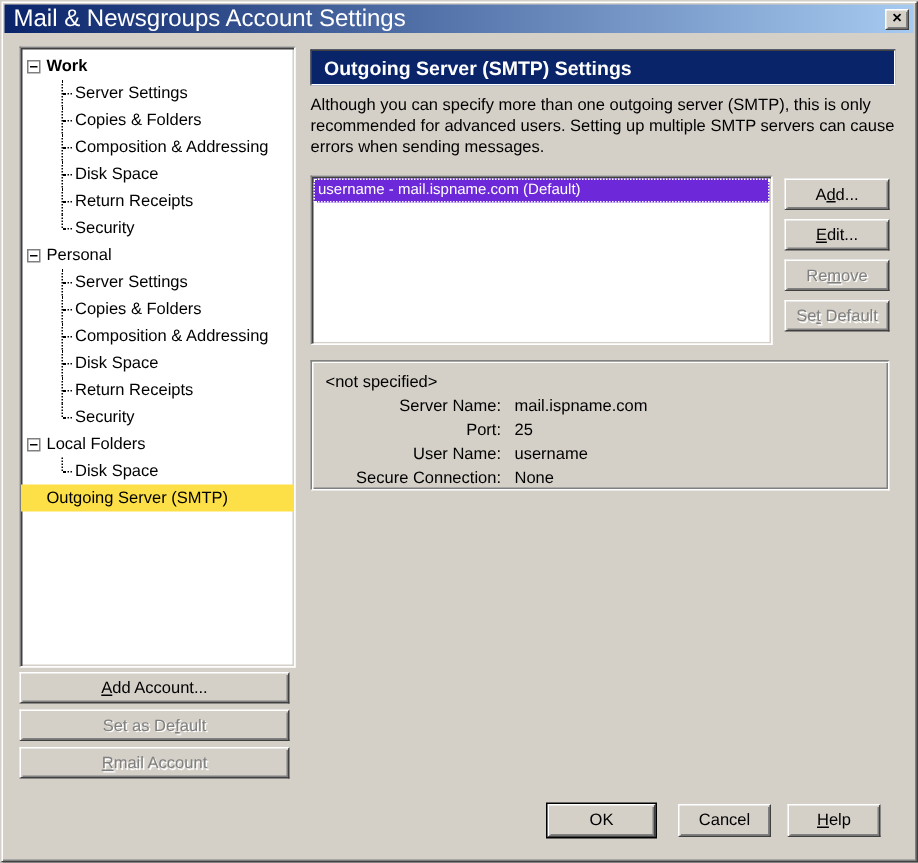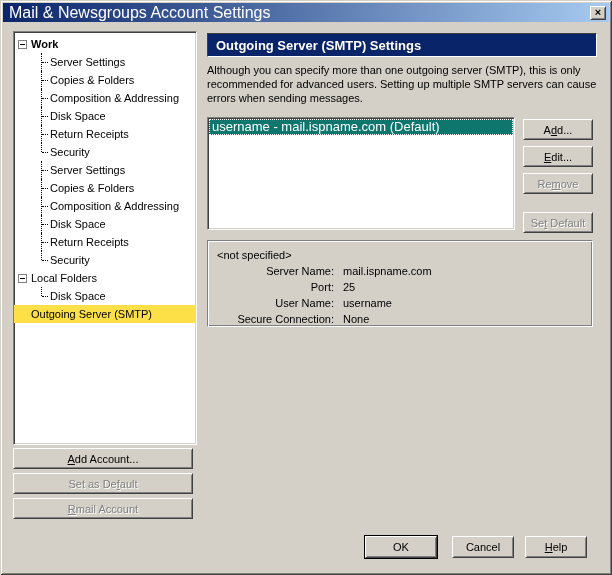--- a/index.html
+++ b/index.html
@@ -36,21 +36,21 @@
   .conn::after{content:"";position:absolute;left:1px;top:9px;width:6px;border-top:1px dotted #000;}
   .smtp-selected{background:#fde047;}
   .smtp-selected .tlabel{margin-left:17px;}
   
   .header{position:absolute;left:207px;top:33px;width:390px;height:24px;background:#0a246a;
     border:1px solid;border-color:#404040 #ffffff #ffffff #404040;
     display:flex;align-items:center;}
   .header span{color:#fff;font-weight:bold;font-size:13px;padding-left:8px;white-space:nowrap;}
   .para{position:absolute;left:207px;top:63px;width:394px;font-size:11px;line-height:14px;color:#000;}
   .listbox{position:absolute;left:207px;top:117px;width:308px;height:113px;padding:1px;}
-  .listitem{height:16px;background:#0f766e;color:#fff;font-size:13px;line-height:16px;padding-left:3px;
+  .listitem{height:16px;background:#6d28d9;color:#fff;font-size:10px;line-height:16px;padding-left:3px;
     outline:1px dotted #ffffff;outline-offset:-1px;white-space:nowrap;}
   .details{position:absolute;left:207px;top:240px;width:386px;height:87px;
     border:1px solid;border-color:#808080 #ffffff #ffffff #808080;
     box-shadow:inset 1px 1px 0 #ffffff,inset -1px -1px 0 #808080;padding-top:6px;}
   .drow{display:flex;height:16px;align-items:center;font-size:11px;color:#000;}
   .dlabel{width:126px;text-align:right;flex:none;white-space:nowrap;}
   .dvalue{margin-left:9px;white-space:nowrap;}
 </style>
 </head>
 <body>
@@ -86,20 +86,24 @@
     <div class="trow">
       <span class="conn"></span>
       <span class="tlabel">Return Receipts</span>
     </div>
     <div class="trow">
       <span class="conn last"></span>
       <span class="tlabel">Security</span>
     </div>
 
     <div class="trow">
+      <span class="expbox"></span>
+      <span class="tlabel">Personal</span>
+    </div>
+    <div class="trow">
       <span class="conn"></span>
       <span class="tlabel">Server Settings</span>
     </div>
     <div class="trow">
       <span class="conn"></span>
       <span class="tlabel">Copies &amp; Folders</span>
     </div>
     <div class="trow">
       <span class="conn"></span>
       <span class="tlabel">Composition &amp; Addressing</span>
@@ -153,21 +157,21 @@
 
   <button class="btn" style="left:523px;top:119px;width:70px;height:21px;">
     <span>A</span><span class="mn">d</span><span>d...</span>
   </button>
   <button class="btn" style="left:523px;top:146px;width:70px;height:21px;">
     <span></span><span class="mn">E</span><span>dit...</span>
   </button>
   <button class="btn disabled" style="left:523px;top:173px;width:70px;height:21px;">
     <span>Re</span><span class="mn">m</span><span>ove</span>
   </button>
-  <button class="btn disabled" style="left:523px;top:200px;width:70px;height:21px;margin-top:12px;">
+  <button class="btn disabled" style="left:523px;top:200px;width:70px;height:21px;">
     <span>Se</span><span class="mn">t</span><span> Default</span>
   </button>
 
   <div class="details">
     <div class="drow">
       <span class="dvalue">&lt;not specified&gt;</span>
     </div>
     <div class="drow">
       <span class="dlabel">Server Name:</span>
       <span class="dvalue">mail.ispname.com</span>

